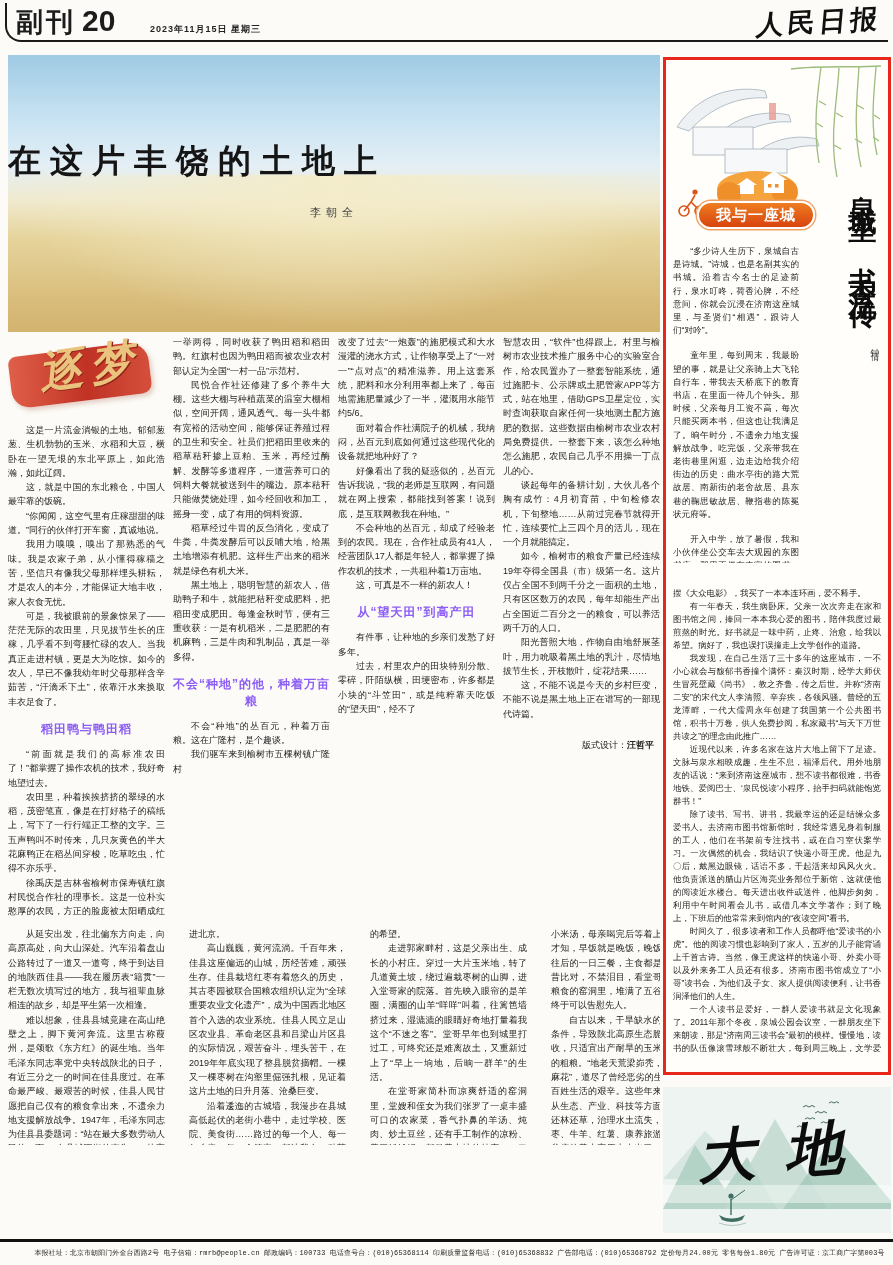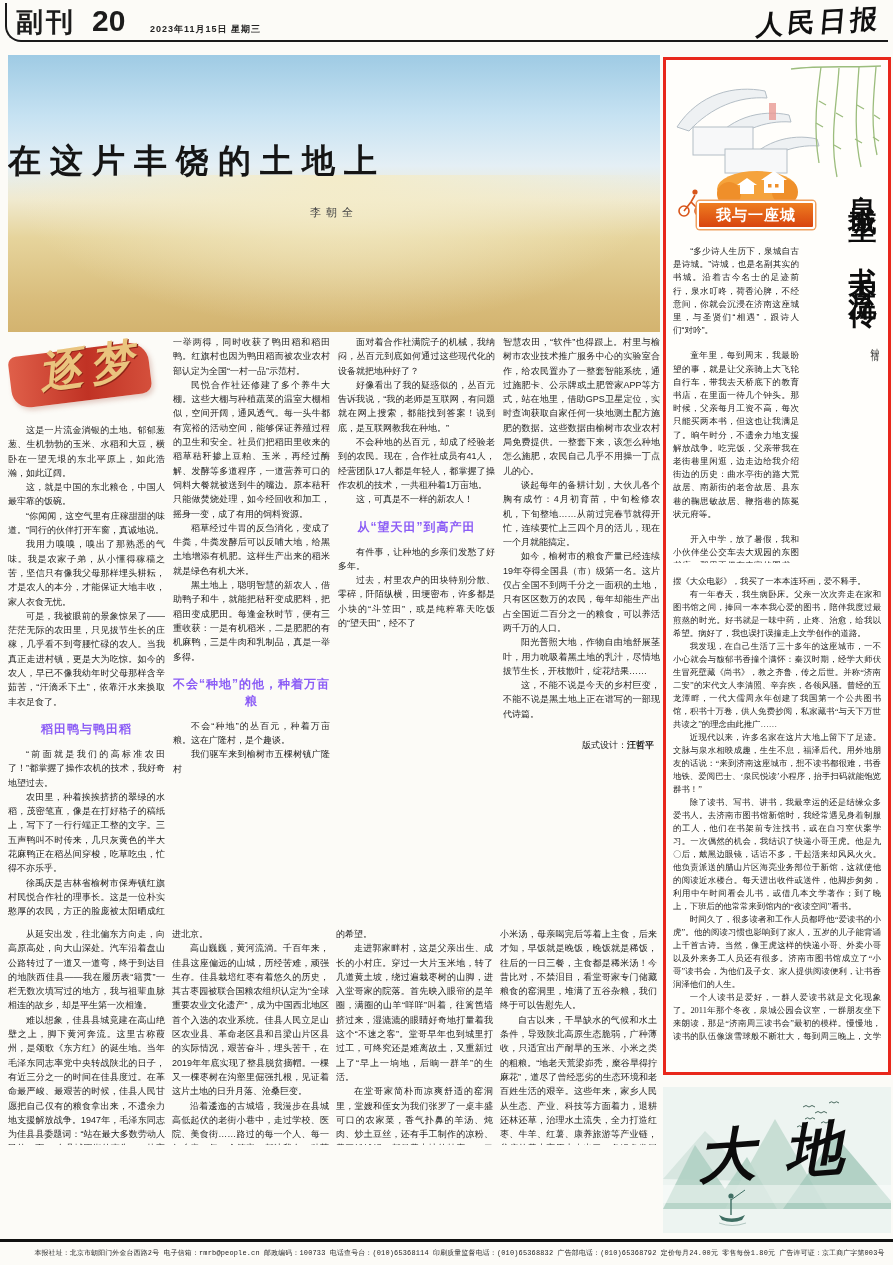--- a/index.html
+++ b/index.html
@@ -4,21 +4,21 @@
 <style>
   * { margin:0; padding:0; box-sizing:border-box; }
   html,body { width:893px; height:1265px; }
   body { position:relative; background:#fcfbf7; font-family:"Liberation Sans",sans-serif; color:#1c1c1c; overflow:hidden; }
 
   
   .header-rule { position:absolute; left:5px; top:3px; width:883px; height:39px;
     border-left:2px solid #1a1a1a; border-bottom:2px solid #1a1a1a; border-bottom-left-radius:16px; }
   .sec-title { position:absolute; left:16px; top:4px; font-weight:bold; }
   .sec-title .sec { font-size:27px; letter-spacing:3px; }
-  .sec-title .num { font-size:30px; margin-left:16px; }
+  .sec-title .num { font-size:30px; margin-left:6px; }
   .hdr-date { position:absolute; left:150px; top:23px; font-size:9px; font-weight:bold; color:#222; letter-spacing:1px; }
   .masthead { position:absolute; right:12px; top:4px; font-family:"DejaVu Serif",serif; font-weight:bold;
     font-size:27px; letter-spacing:4px; transform:skewX(-8deg) rotate(-3deg); color:#101010; }
 
   
   .main-art { position:absolute; left:8px; top:55px; width:652px; }
   .banner { position:relative; height:277px; overflow:hidden;
     background:linear-gradient(180deg,#9fcbe4 0%,#c6e2f2 22%,#e4eff5 40%,#f0ead0 52%,#e6d49c 66%,#d9bd7c 88%,#d3b36f 100%); }
   .banner:before { content:""; position:absolute; left:-60px; top:120px; width:780px; height:180px;
     background:radial-gradient(ellipse at 50% 0%, #f4ecc9 0%, rgba(244,236,201,0) 60%); }
@@ -46,38 +46,38 @@
   .bottom-art { position:absolute; left:8px; top:925px; width:652px; }
   .b-banner { position:relative; height:88px; overflow:hidden;
     background:radial-gradient(ellipse at 50% 130%, #f3ddc0 0%, #f8ecd9 55%, #fdf8ef 100%); }
   .b-banner:before { content:""; position:absolute; left:90px; top:10px; width:0; height:0;
     border-left:120px solid transparent; border-right:150px solid transparent; border-bottom:80px solid rgba(226,190,146,.35); }
   .b-banner:after { content:""; position:absolute; left:330px; top:4px; width:0; height:0;
     border-left:150px solid transparent; border-right:120px solid transparent; border-bottom:86px solid rgba(231,201,160,.3); }
   .b-title { position:absolute; top:16px; width:100%; text-align:center; font-size:25px; font-weight:bold;
     letter-spacing:9px; color:#171717; z-index:2; }
   .b-byline { position:absolute; top:60px; width:100%; text-align:center; font-size:10px; letter-spacing:7px; color:#444; z-index:2; }
-  .b-cols { display:flex; gap:7px; margin-top:2px; height:218px; overflow:hidden; }
+  .b-cols { display:flex; gap:24px; margin-top:2px; height:218px; overflow:hidden; }
 
   
   .city { position:absolute; left:663px; top:57px; width:228px; height:1018px;
     border:3px solid #e8271b; background:#fffefb; padding:5px 7px; overflow:hidden; }
   .city-illus { height:118px; }
   .city-mid { display:flex; height:396px; overflow:hidden; margin-top:-16px; }
   .city-left { width:126px; }
   .badge { position:relative; height:66px; margin-bottom:6px; }
   .badge .pill { position:absolute; left:24px; top:34px; width:118px; height:28px; z-index:2;
-    background:linear-gradient(180deg,#ee7d20,#d8440f); border:2px solid #fff; border-radius:3px;
+    background:linear-gradient(180deg,#ee7d20,#d8440f); border:2px solid #fff; border-radius:14px;
     box-shadow:0 0 0 1.5px #f0a060; color:#fff; font-weight:bold; font-size:15px; line-height:24px;
     text-align:center; letter-spacing:1px; }
   .city-left p { font-size:8.6px; line-height:13.2px; text-align:justify; text-indent:2em; color:#242424;margin-top:12px; }
   .city-right { flex:1; writing-mode:vertical-rl; display:flex; padding-top:6px; }
   .vtitle { font-size:28px; font-weight:bold; letter-spacing:11px; color:#0d0d0d; }
   .vauthor { font-size:9px; color:#333; margin-top:52px; margin-left:4px; letter-spacing:4px; }
-  .city-wide { margin-top:12px; height:470px; overflow:hidden;font-family:Liberation Serif, serif; }
+  .city-wide { margin-top:24px; height:470px; overflow:hidden; }
   .city-wide p { font-size:8.4px; line-height:13px; text-align:justify; text-indent:2em; color:#242424; }
   .city-wide p.cont { text-indent:0; }
 
   
   .dadi { position:absolute; left:663px; top:1087px; width:228px; height:146px; overflow:hidden; }
   .dadi-text { position:absolute; left:34px; top:26px; font-family:"DejaVu Serif",serif; font-style:italic;
     font-weight:bold; font-size:58px; letter-spacing:30px; color:#0c0c0c; transform:rotate(-4deg); white-space:nowrap; }
 
   
   .footer-rule { position:absolute; left:0; top:1239px; width:893px; height:3px; background:#111; }
@@ -118,20 +118,21 @@
     <div class="col">
       <p class="cont">一举两得，同时收获了鸭田稻和稻田鸭。红旗村也因为鸭田稻而被农业农村部认定为全国“一村一品”示范村。</p>
       <p>民悦合作社还修建了多个养牛大棚。这些大棚与种植蔬菜的温室大棚相似，空间开阔，通风透气。每一头牛都有宽裕的活动空间，能够保证养殖过程的卫生和安全。社员们把稻田里收来的稻草秸秆掺上豆粕、玉米，再经过酶解、发酵等多道程序，一道营养可口的饲料大餐就被送到牛的嘴边。原本秸秆只能做焚烧处理，如今经回收和加工，摇身一变，成了有用的饲料资源。</p>
       <p>稻草经过牛胃的反刍消化，变成了牛粪，牛粪发酵后可以反哺大地，给黑土地增添有机肥。这样生产出来的稻米就是绿色有机大米。</p>
       <p>黑土地上，聪明智慧的新农人，借助鸭子和牛，就能把秸秆变成肥料，把稻田变成肥田。每逢金秋时节，便有三重收获：一是有机稻米，二是肥肥的有机麻鸭，三是牛肉和乳制品，真是一举多得。</p>
       <h3>不会“种地”的他，种着万亩粮</h3>
       <p>不会“种地”的丛百元，种着万亩粮。这在广隆村，是个趣谈。</p>
       <p>我们驱车来到榆树市五棵树镇广隆村</p>
     </div>
     <div class="col">
+      <p class="cont">改变了过去“一炮轰”的施肥模式和大水漫灌的浇水方式，让作物享受上了“一对一”“点对点”的精准滋养。用上这套系统，肥料和水分利用率都上来了，每亩地需施肥量减少了一半，灌溉用水能节约5/6。</p>
       <p>面对着合作社满院子的机械，我纳闷，丛百元到底如何通过这些现代化的设备就把地种好了？</p>
       <p>好像看出了我的疑惑似的，丛百元告诉我说，“我的老师是互联网，有问题就在网上搜索，都能找到答案！说到底，是互联网教我在种地。”</p>
       <p>不会种地的丛百元，却成了经验老到的农民。现在，合作社成员有41人，经营团队17人都是年轻人，都掌握了操作农机的技术，一共租种着1万亩地。</p>
       <p>这，可真是不一样的新农人！</p>
       <h3>从“望天田”到高产田</h3>
       <p>有件事，让种地的乡亲们发愁了好多年。</p>
       <p>过去，村里农户的田块特别分散、零碎，阡陌纵横，田埂密布，许多都是小块的“斗笠田”，或是纯粹靠天吃饭的“望天田”，经不了</p>
     </div>
     <div class="col">
       <p class="cont">智慧农田，“软件”也得跟上。村里与榆树市农业技术推广服务中心的实验室合作，给农民置办了一整套智能系统，通过施肥卡、公示牌或土肥管家APP等方式，站在地里，借助GPS卫星定位，实时查询获取自家任何一块地测土配方施肥的数据。这些数据由榆树市农业农村局免费提供。一整套下来，该怎么种地怎么施肥，农民自己几乎不用操一丁点儿的心。</p>

